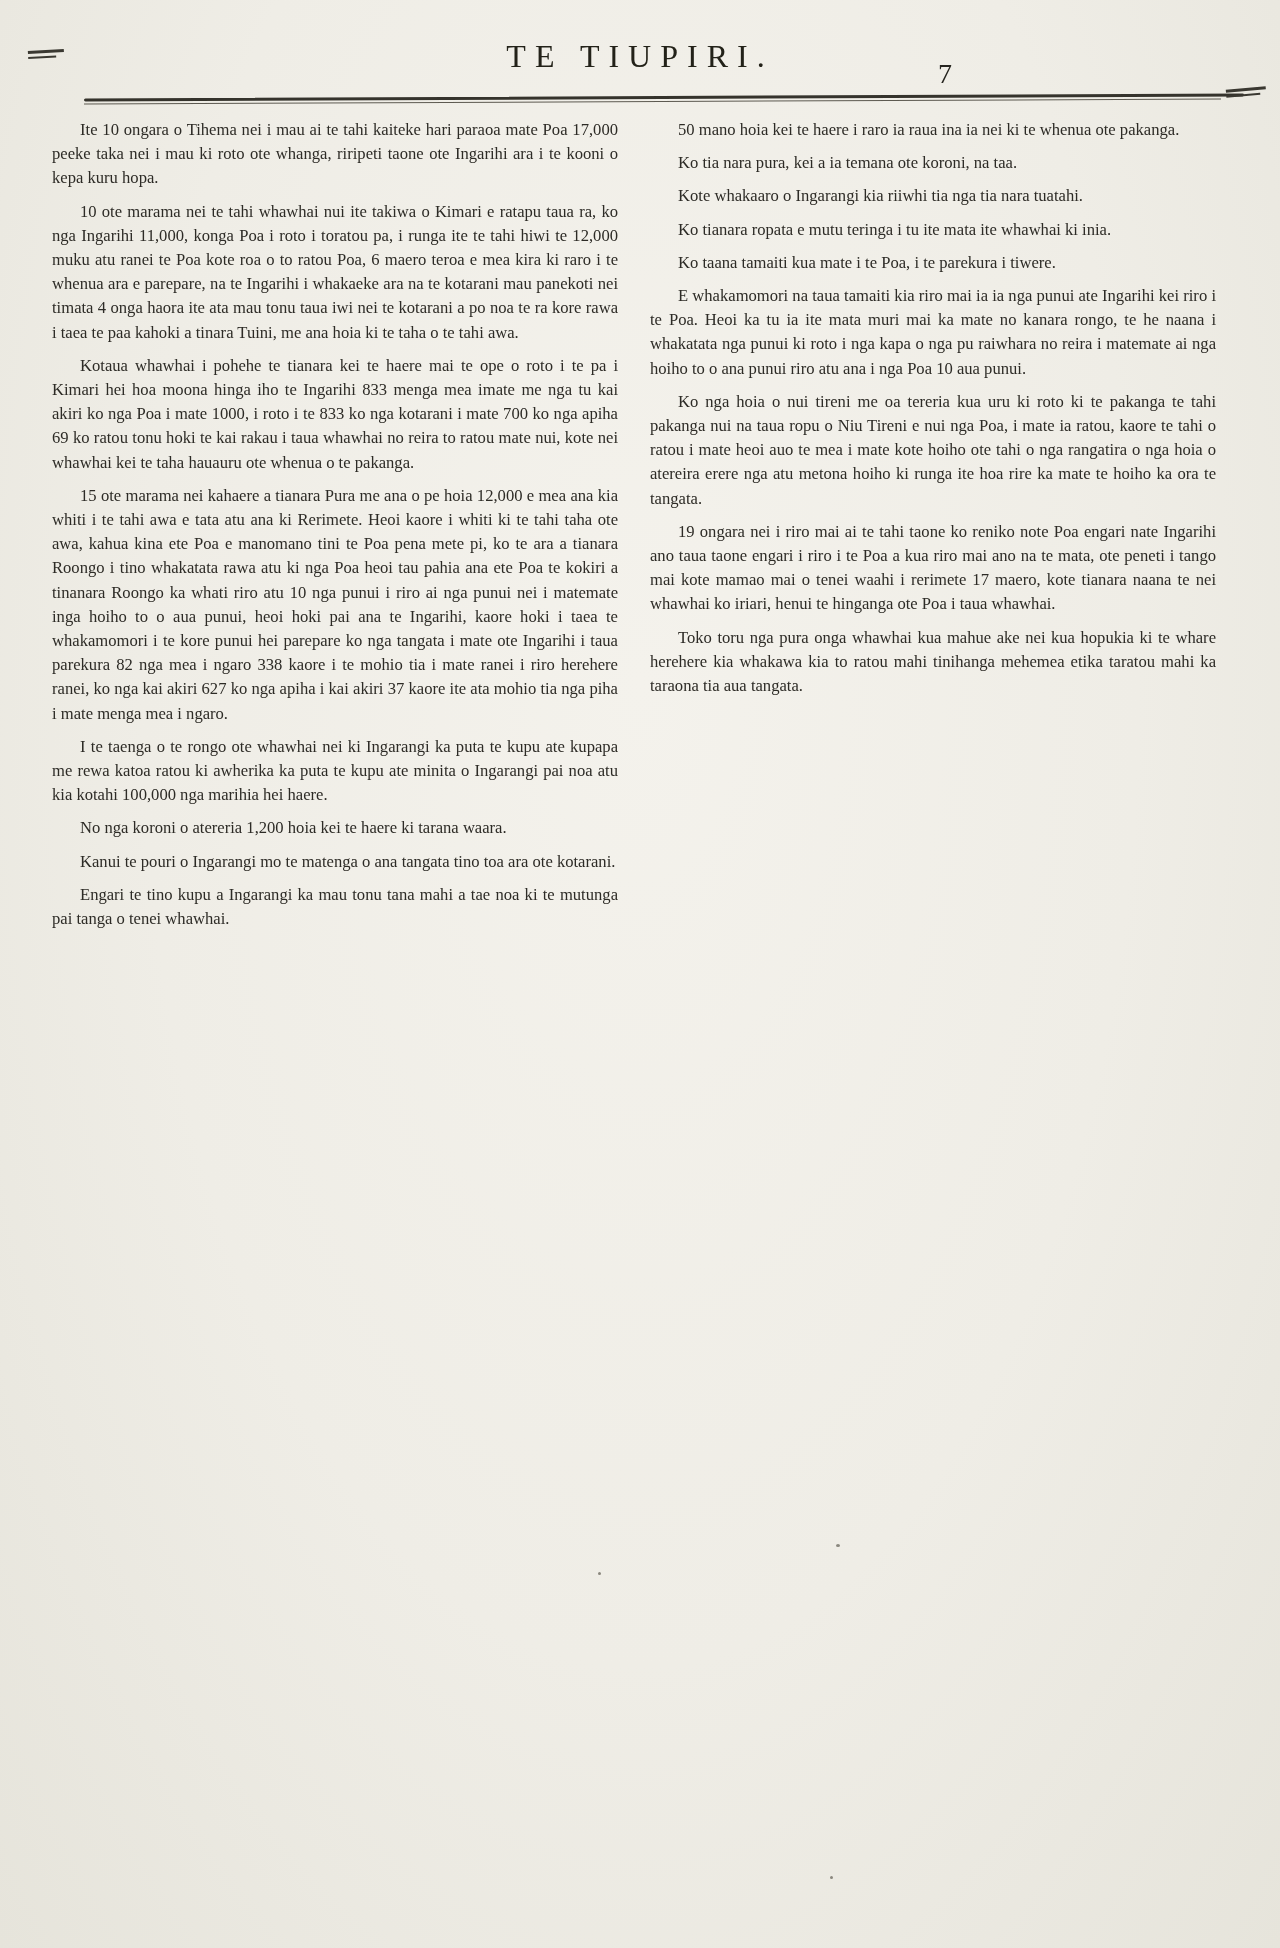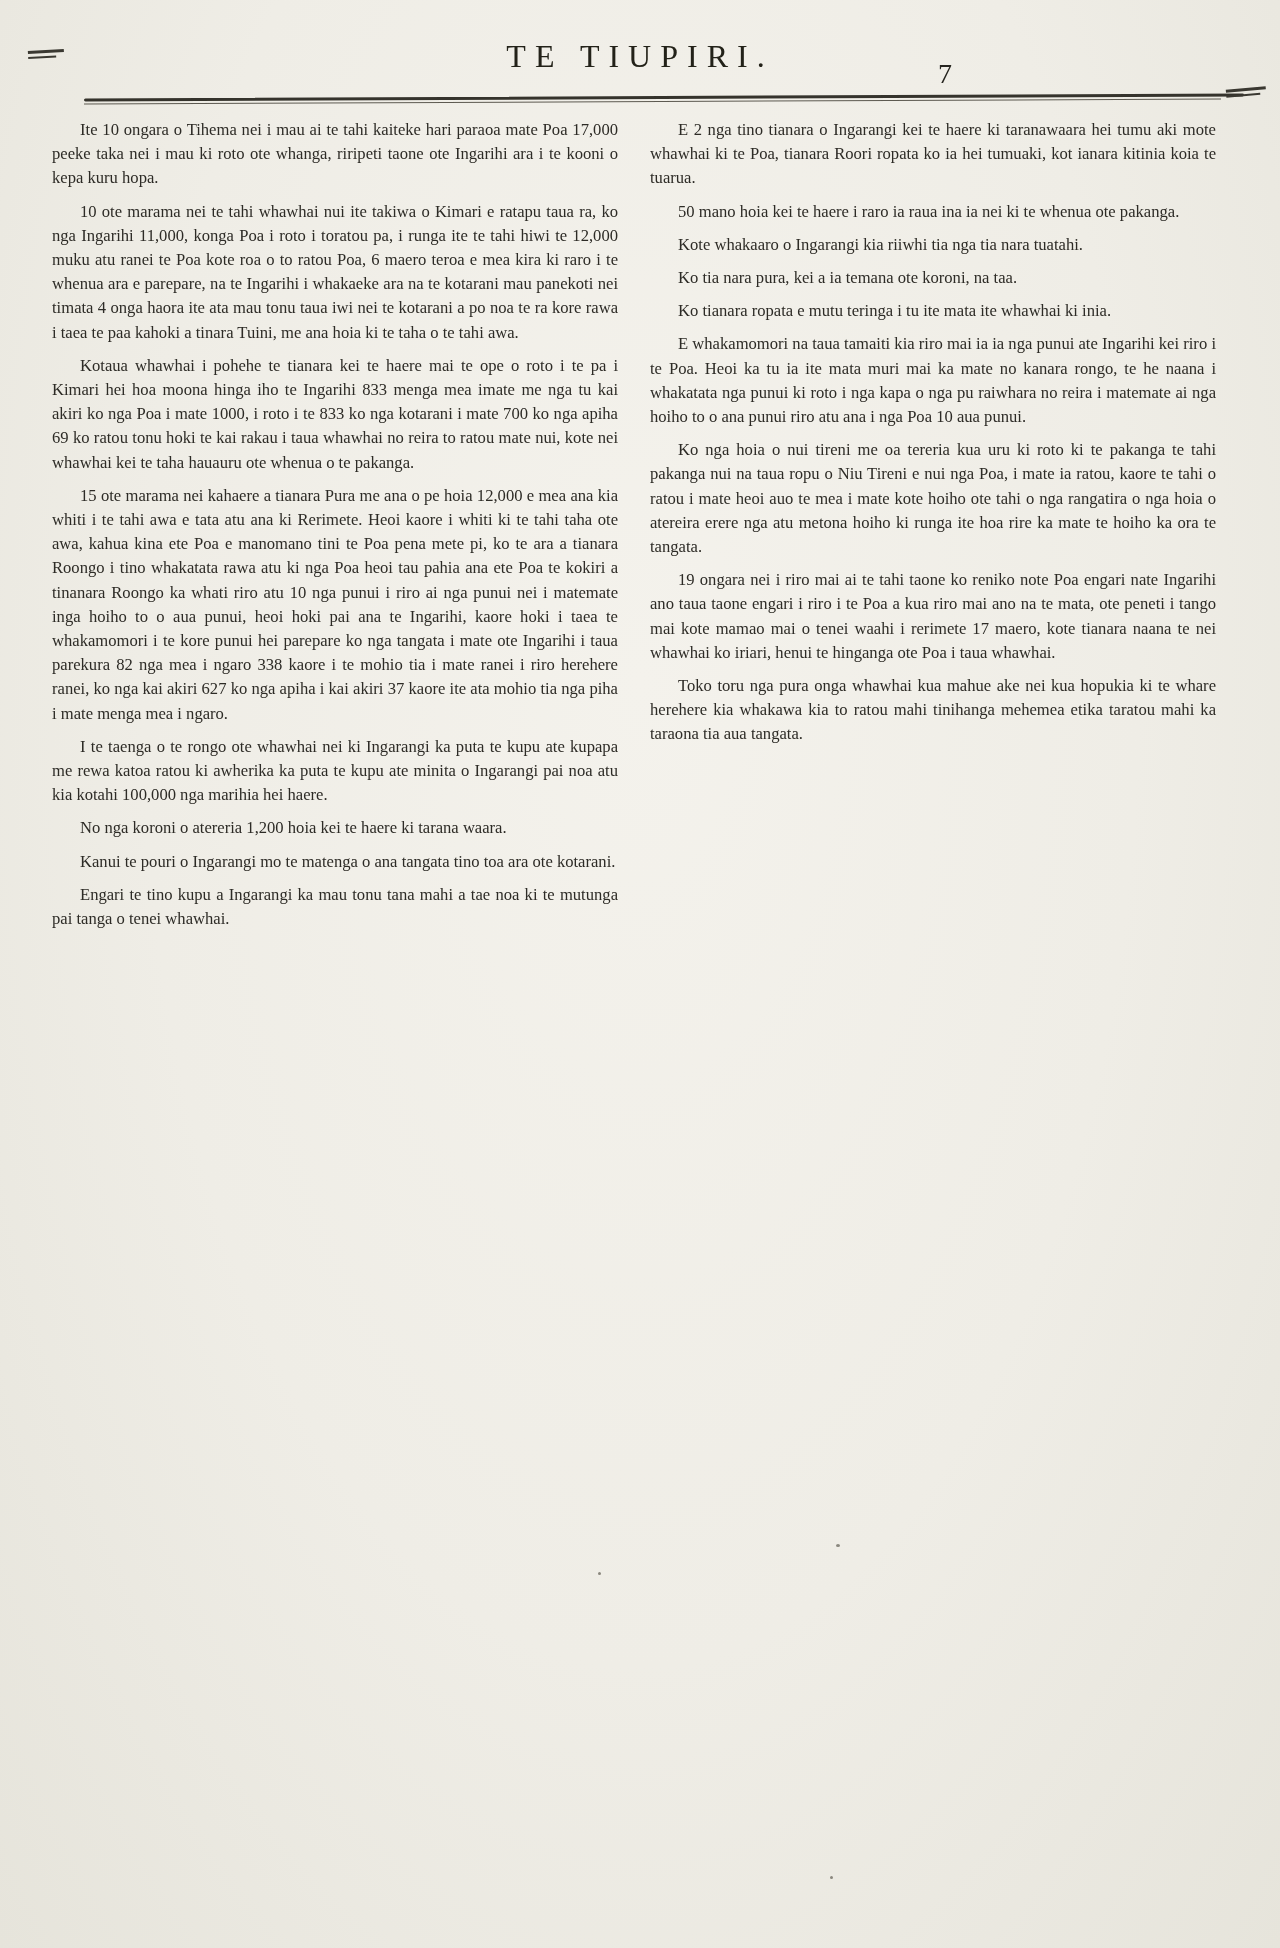--- a/index.html
+++ b/index.html
@@ -129,25 +129,25 @@
       <p class="para">10 ote marama nei te tahi whawhai nui ite takiwa o Kimari e ratapu taua ra, ko nga Ingarihi 11,000, konga Poa i roto i toratou pa, i runga ite te tahi hiwi te 12,000 muku atu ranei te Poa kote roa o to ratou Poa, 6 maero teroa e mea kira ki raro i te whenua ara e parepare, na te Ingarihi i whakaeke ara na te kotarani mau panekoti nei timata 4 onga haora ite ata mau tonu taua iwi nei te kotarani a po noa te ra kore rawa i taea te paa kahoki a tinara Tuini, me ana hoia ki te taha o te tahi awa.</p>
       <p class="para">Kotaua whawhai i pohehe te tianara kei te haere mai te ope o roto i te pa i Kimari hei hoa moona hinga iho te Ingarihi 833 menga mea imate me nga tu kai akiri ko nga Poa i mate 1000, i roto i te 833 ko nga kotarani i mate 700 ko nga apiha 69 ko ratou tonu hoki te kai rakau i taua whawhai no reira to ratou mate nui, kote nei whawhai kei te taha hauauru ote whenua o te pakanga.</p>
       <p class="para">15 ote marama nei kahaere a tianara Pura me ana o pe hoia 12,000 e mea ana kia whiti i te tahi awa e tata atu ana ki Rerimete.  Heoi kaore i whiti ki te tahi taha ote awa, kahua kina ete Poa e manomano tini te Poa pena mete pi, ko te ara a tianara Roongo i tino whakatata rawa atu ki nga Poa heoi tau pahia ana ete Poa te kokiri a tinanara Roongo ka whati riro atu 10 nga punui i riro ai nga punui nei i matemate inga hoiho to o aua punui, heoi hoki pai ana te Ingarihi, kaore hoki i taea te whakamomori i te kore punui hei parepare ko nga tangata i mate ote Ingarihi i taua parekura 82 nga mea i ngaro 338 kaore i te mohio tia i mate ranei i riro herehere ranei, ko nga kai akiri 627 ko nga apiha i kai akiri 37 kaore ite ata mohio tia nga piha i mate menga mea i ngaro.</p>
       <p class="para">I te taenga o te rongo ote whawhai nei ki Ingarangi ka puta te kupu ate kupapa me rewa katoa ratou ki awherika ka puta te kupu ate minita o Ingarangi pai noa atu kia kotahi 100,000 nga marihia hei haere.</p>
       <p class="para">No nga koroni o atereria 1,200 hoia kei te haere ki tarana waara.</p>
       <p class="para">Kanui te pouri o Ingarangi mo te matenga o ana tangata tino toa ara ote kotarani.</p>
       <p class="para">Engari te tino kupu a Ingarangi ka mau tonu tana mahi a tae noa ki te mutunga pai tanga o tenei whawhai.</p>
     </section>
 
     <section class="col">
-      <p class="para">E 2 nga tino tianara o Ingarangi kei te haere ki taranawaara hei tumu aki mote whawhai ki te Poa, tianara Roori ropata ko ia hei tumuaki, kot ianara kitinia koia te tuarua.</p>
       <p class="para">50 mano hoia kei te haere i raro ia raua ina ia nei ki te whenua ote pakanga.</p>
+      <p class="para">Ko tia nara pura, kei a ia temana ote koroni, na taa.</p>
       <p class="para">Kote whakaaro o Ingarangi kia riiwhi tia nga tia nara tuatahi.</p>
-      <p class="para">Ko tia nara pura, kei a ia temana ote koroni, na taa.</p>
       <p class="para">Ko tianara ropata e mutu teringa i tu ite mata ite whawhai ki inia.</p>
+      <p class="para">Ko taana tamaiti kua mate i te Poa, i te parekura i tiwere.</p>
       <p class="para">E whakamomori na taua tamaiti kia riro mai ia ia nga punui ate Ingarihi kei riro i te Poa.  Heoi ka tu ia ite mata muri mai ka mate no kanara rongo, te he naana i whakatata nga punui ki roto i nga kapa o nga pu raiwhara no reira i matemate ai nga hoiho to o ana punui riro atu ana i nga Poa 10 aua punui.</p>
       <p class="para">Ko nga hoia o nui tireni me oa tereria kua uru ki roto ki te pakanga te tahi pakanga nui na taua ropu o Niu Tireni e nui nga Poa, i mate ia ratou, kaore te tahi o ratou i mate heoi auo te mea i mate kote hoiho ote tahi o nga rangatira o nga hoia o atereira erere nga atu metona hoiho ki runga ite hoa rire ka mate te hoiho ka ora te tangata.</p>
       <p class="para">19 ongara nei i riro mai ai te tahi taone ko reniko note Poa engari nate Ingarihi ano taua taone engari i riro i te Poa a kua riro mai ano na te mata, ote peneti i tango mai kote mamao mai o tenei waahi i rerimete 17 maero, kote tianara naana te nei whawhai ko iriari, henui te hinganga ote Poa i taua whawhai.</p>
       <p class="para">Toko toru nga pura onga whawhai kua mahue ake nei kua hopukia ki te whare herehere kia whakawa kia to ratou mahi tinihanga mehemea etika taratou mahi ka taraona tia aua tangata.</p>
     </section>
 
   </main>
 
   <span class="speck s1"></span>
   <span class="speck s2"></span>

